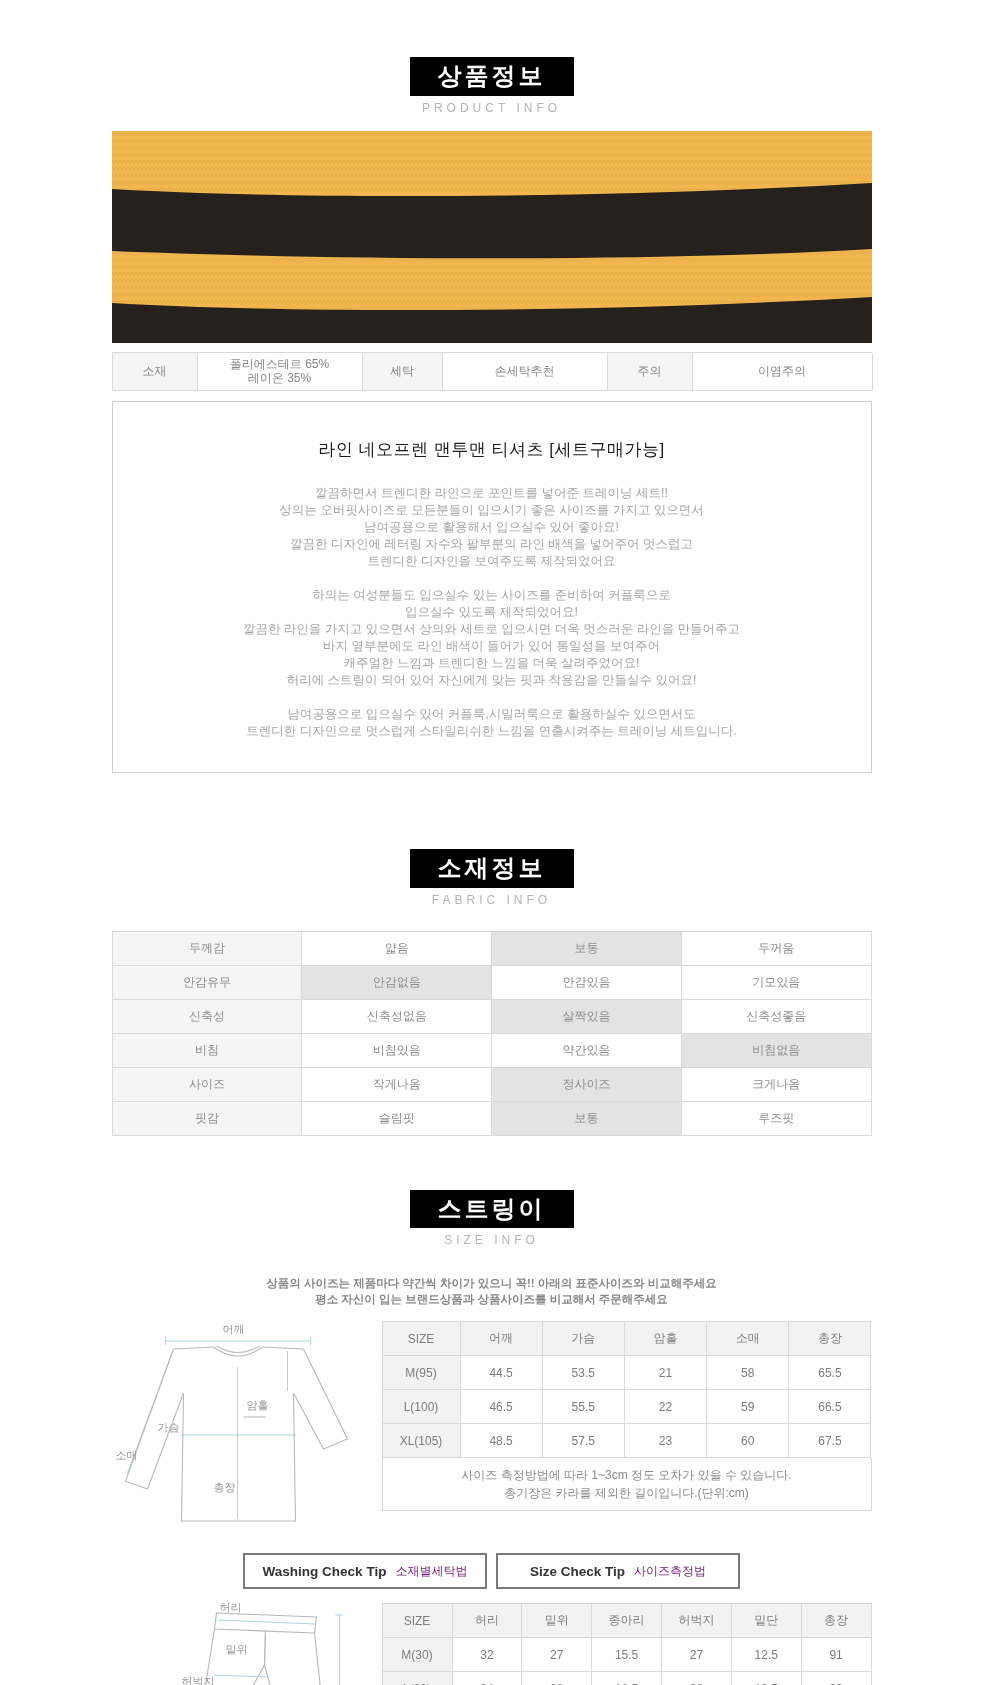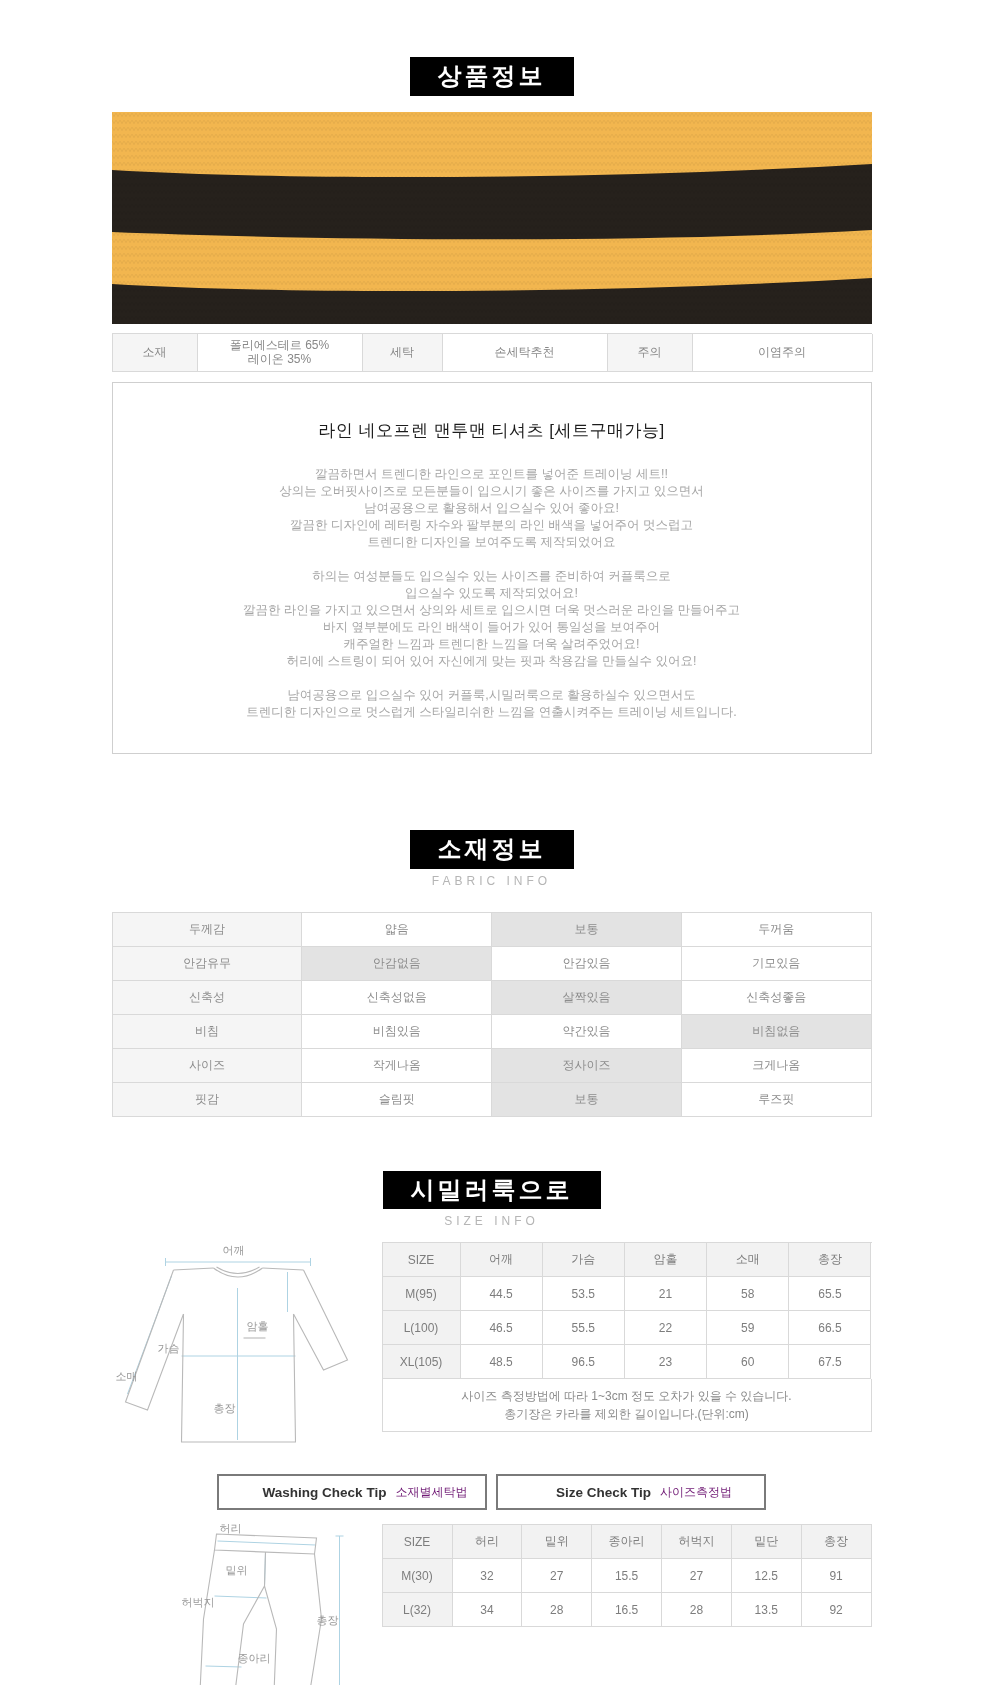--- a/index.html
+++ b/index.html
@@ -50,37 +50,38 @@
   .st-cell{border-right:1px solid #d9d9d9;border-bottom:1px solid #d9d9d9;height:33px;
            display:flex;align-items:center;justify-content:center;font-size:12px;color:#7d7d7d;background:#fff;}
   .st-cell.h{background:#f2f2f2;}
   .st-cell.rowh{background:#f2f2f2;}
   .table-note{border:1px solid #d9d9d9;border-top:none;text-align:center;color:#8a8a8a;
               font-size:12px;line-height:18px;padding:8px 0;white-space:pre-line;}
 
   
   .tips{display:flex;justify-content:center;gap:9px;margin-top:16px;}
   .tip-btn{border:2px solid #7a7a7a;height:32px;width:240px;display:flex;align-items:center;
-           justify-content:center;gap:9px;cursor:pointer;background:#fff;padding-left:26px;}
+           justify-content:center;gap:9px;cursor:pointer;background:#fff;}
   .tip-en{font-weight:bold;color:#333;font-size:13.5px;}
   .tip-ko{color:#701a75;font-size:12px;}
 
   svg text{font-family:"Liberation Sans","DejaVu Sans",sans-serif;}
   .diag-label{fill:#999;font-size:11px;}
   .diag-line{stroke:#b9b9b9;stroke-width:1.1;fill:none;}
   .meas-line{stroke:#aed3e3;stroke-width:1;fill:none;}
 </style>
 </head>
 <body>
 
 <div class="page">
   <div class="content">
 
     <div class="sec-head" style="padding-top:57px;">
       <span class="badge">상품정보</span>
+      <div class="sublabel">PRODUCT INFO</div>
     </div>
 
     <div class="stripe-img">
       <svg width="760" height="212" viewBox="0 0 760 212" preserveAspectRatio="none">
         <defs>
           <pattern id="knit" width="4" height="7" patternUnits="userSpaceOnUse">
             <path d="M0,1 L2,4.5 L4,1" stroke="rgba(0,0,0,0.07)" stroke-width="0.8" fill="none"></path>
           </pattern>
         </defs>
         <rect x="0" y="0" width="760" height="212" fill="#f2b64f"></rect>
@@ -143,24 +144,26 @@
         <div class="fcell">작게나옴</div>
         <div class="fcell sel">정사이즈</div>
         <div class="fcell">크게나옴</div>
         <div class="fcell lbl">핏감</div>
         <div class="fcell">슬림핏</div>
         <div class="fcell sel">보통</div>
         <div class="fcell">루즈핏</div>
       </div>
 
     <div class="sec-head" style="padding-top:54px;">
-      <span class="badge">시밀러룩으로</span>
+      <span class="badge">스트링이</span>
       <div class="sublabel">SIZE INFO</div>
     </div>
 
+    <div class="size-notice">상품의 사이즈는 제품마다 약간씩 차이가 있으니 꼭!! 아래의 표준사이즈와 비교해주세요
+평소 자신이 입는 브랜드상품과 상품사이즈를 비교해서 주문해주세요</div>
 
     <div class="size-row">
       <div class="diagram">
         <svg width="252" height="212" viewBox="0 0 245 212">
 
           <line class="meas-line" x1="50" y1="20" x2="195" y2="20"></line>
           <line class="meas-line" x1="50" y1="16" x2="50" y2="24"></line>
           <line class="meas-line" x1="195" y1="16" x2="195" y2="24"></line>
           <line class="meas-line" x1="172" y1="30" x2="172" y2="70"></line>
           <line class="meas-line" x1="66" y1="114" x2="180" y2="114"></line>
@@ -197,21 +200,21 @@
             <div class="st-cell">58</div>
             <div class="st-cell">65.5</div>
             <div class="st-cell rowh">L(100)</div>
             <div class="st-cell">46.5</div>
             <div class="st-cell">55.5</div>
             <div class="st-cell">22</div>
             <div class="st-cell">59</div>
             <div class="st-cell">66.5</div>
             <div class="st-cell rowh">XL(105)</div>
             <div class="st-cell">48.5</div>
-            <div class="st-cell">96.5</div>
+            <div class="st-cell">57.5</div>
             <div class="st-cell">23</div>
             <div class="st-cell">60</div>
             <div class="st-cell">67.5</div>
           </div>
         <div class="table-note">사이즈 측정방법에 따라 1~3cm 정도 오차가 있을 수 있습니다.
 총기장은 카라를 제외한 길이입니다.(단위:cm)</div>
       </div>
     </div>
 
     <div class="tips">

